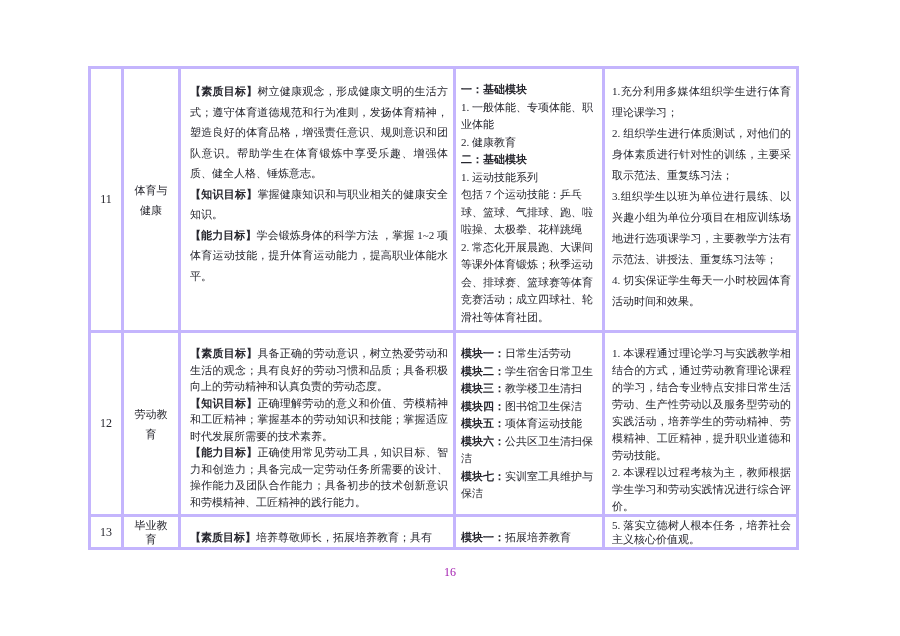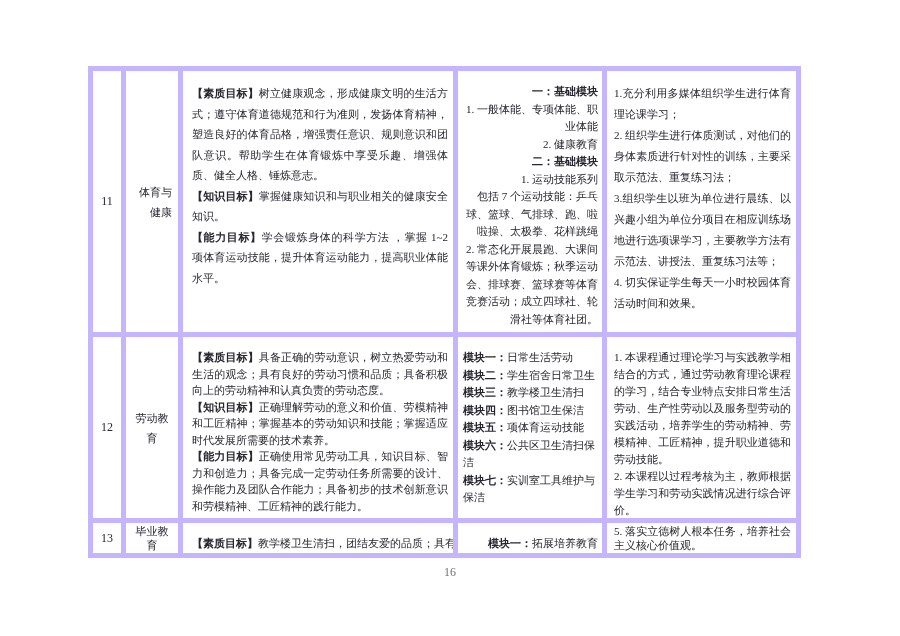--- a/index.html
+++ b/index.html
@@ -11,25 +11,25 @@
   }
   .sheet{position:relative;width:900px;height:636px;overflow:hidden;background:#ffffff;}
 
   table.doc{
     position:absolute;left:88px;top:66px;
     border-collapse:collapse;table-layout:fixed;
     width:708px;
     font-size:11px;color:#26262e;
   }
   table.doc td{
-    border:5px solid #c4b5fd;
+    border:3px solid #c4b5fd;
     padding:0;vertical-align:top;overflow:hidden;
   }
   .cw{box-sizing:border-box;overflow:hidden;width:100%;}
-  .r11 .cw{height:261px;text-align:right;}
+  .r11 .cw{height:261px;}
   .r12 .cw{height:181px;}
   .r13 .cw{height:30px;}
 
   .mid{display:flex;align-items:center;justify-content:center;text-align:center;}
   .bot{display:flex;align-items:flex-end;}
 
   .numtxt{font-size:12px;}
   td.subj .cw{line-height:20px;padding:0 6px;}
   .r13 td.subj .cw{line-height:14px;}
 
@@ -38,28 +38,28 @@
   td.impl  .cw{padding:12px 5px 0 7px;text-align:justify;}
 
   .r11 td.goals .cw{line-height:20.5px;}
   .r11 td.mods  .cw{line-height:17.5px;}
   .r11 td.impl  .cw{line-height:21px;}
   .r12 td.goals .cw{line-height:16.5px;}
   .r12 td.mods  .cw{line-height:17.5px;}
   .r12 td.impl  .cw{line-height:17px;}
   .r13 .cw{line-height:14px;}
   .r13 td.goals .cw{padding:0 5px 3px 9px;white-space:nowrap;}
-  .r13 td.mods  .cw{padding:0 4px 3px 5px;white-space:nowrap;justify-content:flex-end;}
+  .r13 td.mods  .cw{padding:0 4px 3px 5px;white-space:nowrap;}
   .r13 td.impl  .cw{padding:1px 5px 0 7px;}
 
   .b{font-weight:bold;}
   .para,.mline{margin:0;}
   .pageno{
     position:absolute;left:0;right:0;top:565px;
-    text-align:center;font-size:12px;color:#737373;
+    text-align:center;font-size:12px;color:#a21caf;
   }
 </style>
 </head>
 <body>
 
 <div class="sheet">
 
   <table class="doc">
     <colgroup>
       <col style="width:33px">
@@ -140,21 +140,21 @@
 
     <tr class="r13">
       <td class="num">
         <div class="cw mid numtxt">13</div>
       </td>
       <td class="subj">
         <div class="cw mid">毕业教育</div>
       </td>
       <td class="goals">
         <div class="cw bot">
-          <div class="para"><span class="b">【素质目标】</span><span>教学楼卫生清扫，团结友爱的品质；具有</span></div>
+          <div class="para"><span class="b">【素质目标】</span><span>培养尊敬师长，拓展培养教育；具有</span></div>
         </div>
       </td>
       <td class="mods">
         <div class="cw bot">
           <div class="mline"><span class="b">模块一：</span><span>拓展培养教育</span></div>
         </div>
       </td>
       <td class="impl">
         <div class="cw">
           <div class="para">5. 落实立德树人根本任务，培养社会主义核心价值观。</div>

